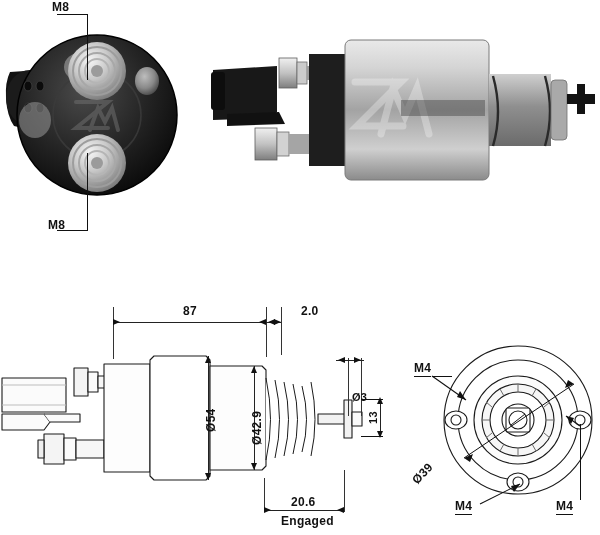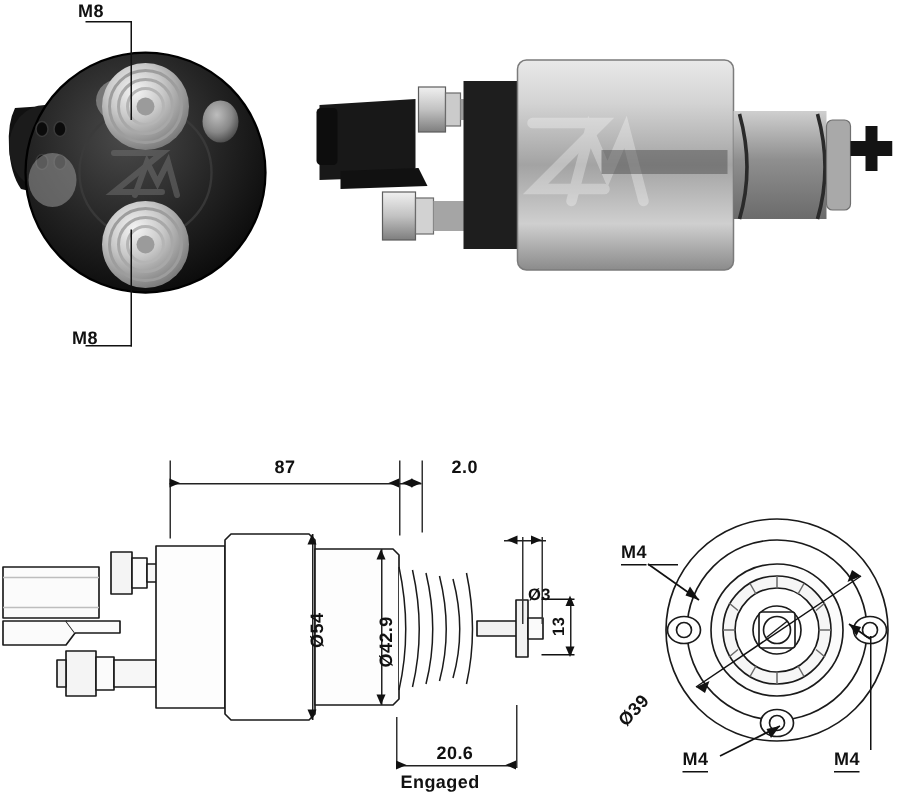--- a/index.html
+++ b/index.html
@@ -247,21 +247,21 @@
   <div class="arw u abs" style="left:377px;top:397px;"></div>
   <div class="arw d abs" style="left:377px;top:431px;"></div>
   <div class="lbl small abs rot90" style="left:368px;top:424px;">13</div>
 
   <div class="extln abs" style="left:264px;top:478px;height:34px;"></div>
   <div class="extln abs" style="left:344px;top:470px;height:42px;"></div>
   <div class="dimln abs" style="left:264px;top:510px;width:80px;"></div>
   <div class="arw r abs" style="left:264px;top:507px;"></div>
   <div class="arw l abs" style="left:337px;top:507px;"></div>
   <div class="lbl abs" style="left:291px;top:496px;">20.6</div>
-  <div class="lbl abs" style="left:267px;top:515px;">Engaged</div>
+  <div class="lbl abs" style="left:281px;top:515px;">Engaged</div>
 
   <div class="abs" style="left:440px;top:340px;width:160px;height:175px;">
     <svg width="160" height="175" viewBox="0 0 160 175">
       <g fill="none" stroke="#1a1a1a" stroke-width="1.1">
         <circle cx="78" cy="80" r="74" fill="#ffffff"></circle>
         <circle cx="78" cy="80" r="60" fill="#ffffff"></circle>
         <circle cx="78" cy="80" r="44" fill="#fcfcfc"></circle>
         <circle cx="78" cy="80" r="36" fill="#f6f6f6"></circle>
         <circle cx="78" cy="80" r="28" fill="#ffffff"></circle>
 

